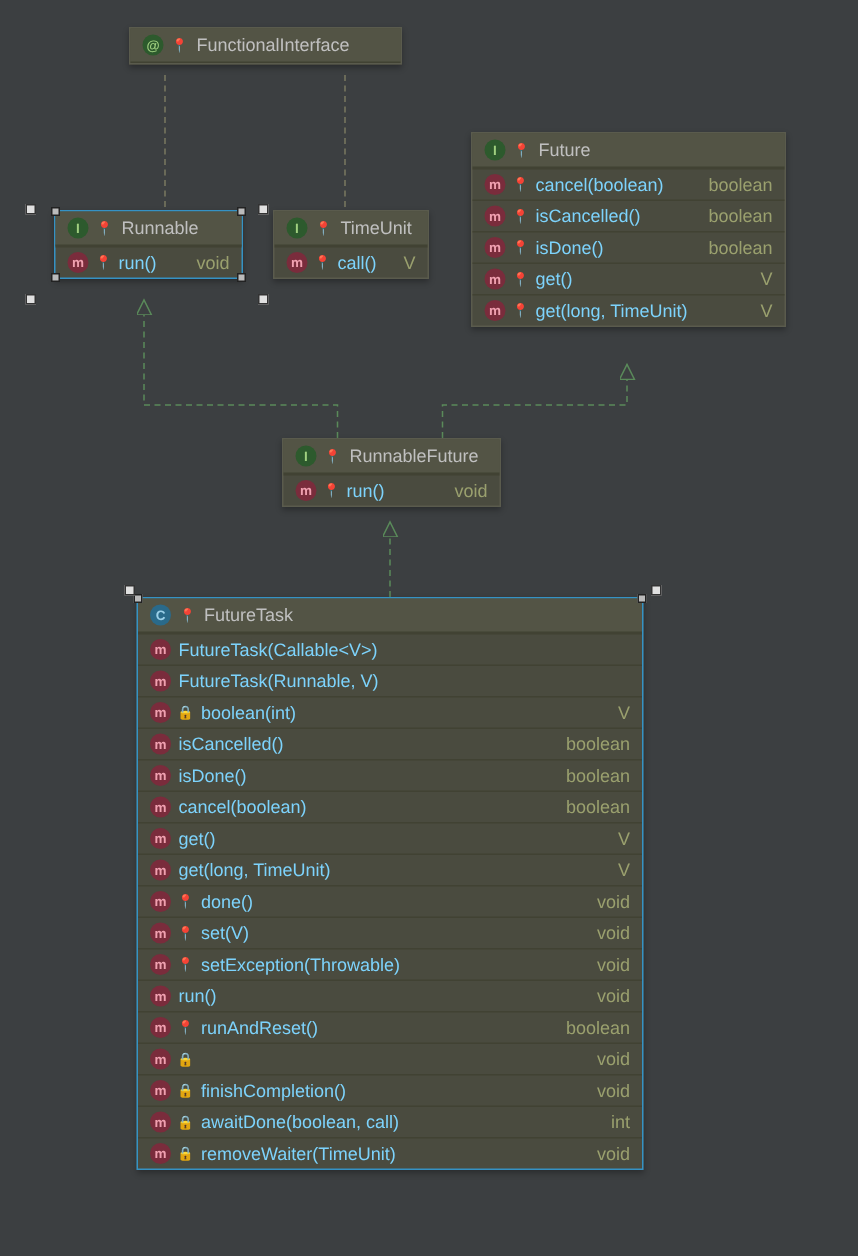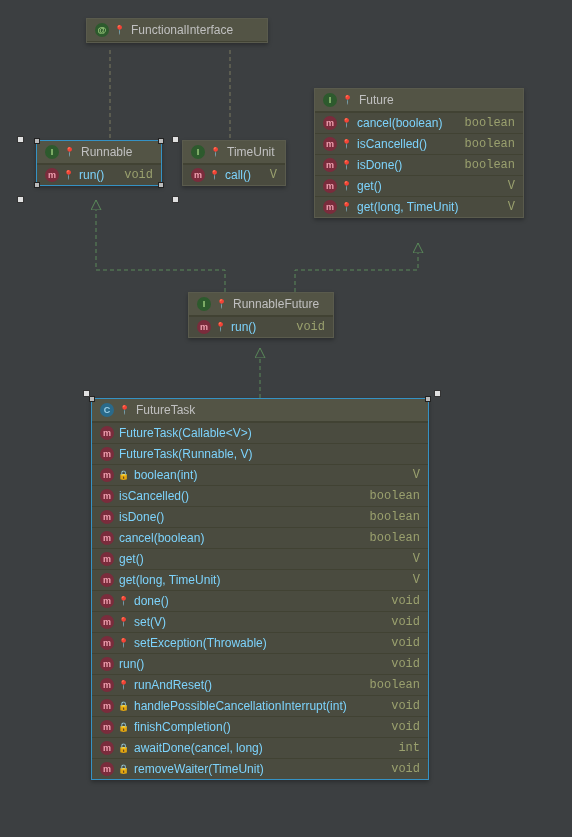--- a/index.html
+++ b/index.html
@@ -37,21 +37,21 @@
   .member-row {
     display: flex;
     align-items: center;
     justify-content: space-between;
     gap: 8px;
     padding: 3px 8px;
     border-top: 1px solid #414233;
   }
   .member-left { display: flex; align-items: center; gap: 5px; min-width: 0; }
   .member-name { color: #7dd3fc; white-space: nowrap; }
-  .member-ret { color: #9aa06e; white-space: nowrap; text-align: center; font-family: Liberation Mono, monospace; }
+  .member-ret { color: #9aa06e; white-space: nowrap; text-align: center; }
 
   .icon {
     display: inline-flex;
     align-items: center;
     justify-content: center;
     width: 14px; height: 14px;
     border-radius: 50%;
     font-size: 9px;
     font-weight: bold;
     flex-shrink: 0;
@@ -323,37 +323,36 @@
             <span class="icon icon-method">m</span>
             <span class="mod-icon mod-pin">📍</span>
             <span class="member-name">runAndReset()</span>
           </div>
           <span class="member-ret">boolean</span>
         </div>
         <div class="member-row">
           <div class="member-left">
             <span class="icon icon-method">m</span>
             <span class="mod-icon mod-lock">🔒</span>
-            <span class="member-name">handlePossibleCancellationInterrupt(int)</span>
           </div>
           <span class="member-ret">void</span>
         </div>
         <div class="member-row">
           <div class="member-left">
             <span class="icon icon-method">m</span>
             <span class="mod-icon mod-lock">🔒</span>
             <span class="member-name">finishCompletion()</span>
           </div>
           <span class="member-ret">void</span>
         </div>
         <div class="member-row">
           <div class="member-left">
             <span class="icon icon-method">m</span>
             <span class="mod-icon mod-lock">🔒</span>
-            <span class="member-name">awaitDone(cancel, long)</span>
+            <span class="member-name">awaitDone(boolean, call)</span>
           </div>
           <span class="member-ret">int</span>
         </div>
         <div class="member-row">
           <div class="member-left">
             <span class="icon icon-method">m</span>
             <span class="mod-icon mod-lock">🔒</span>
             <span class="member-name">removeWaiter(TimeUnit)</span>
           </div>
           <span class="member-ret">void</span>

